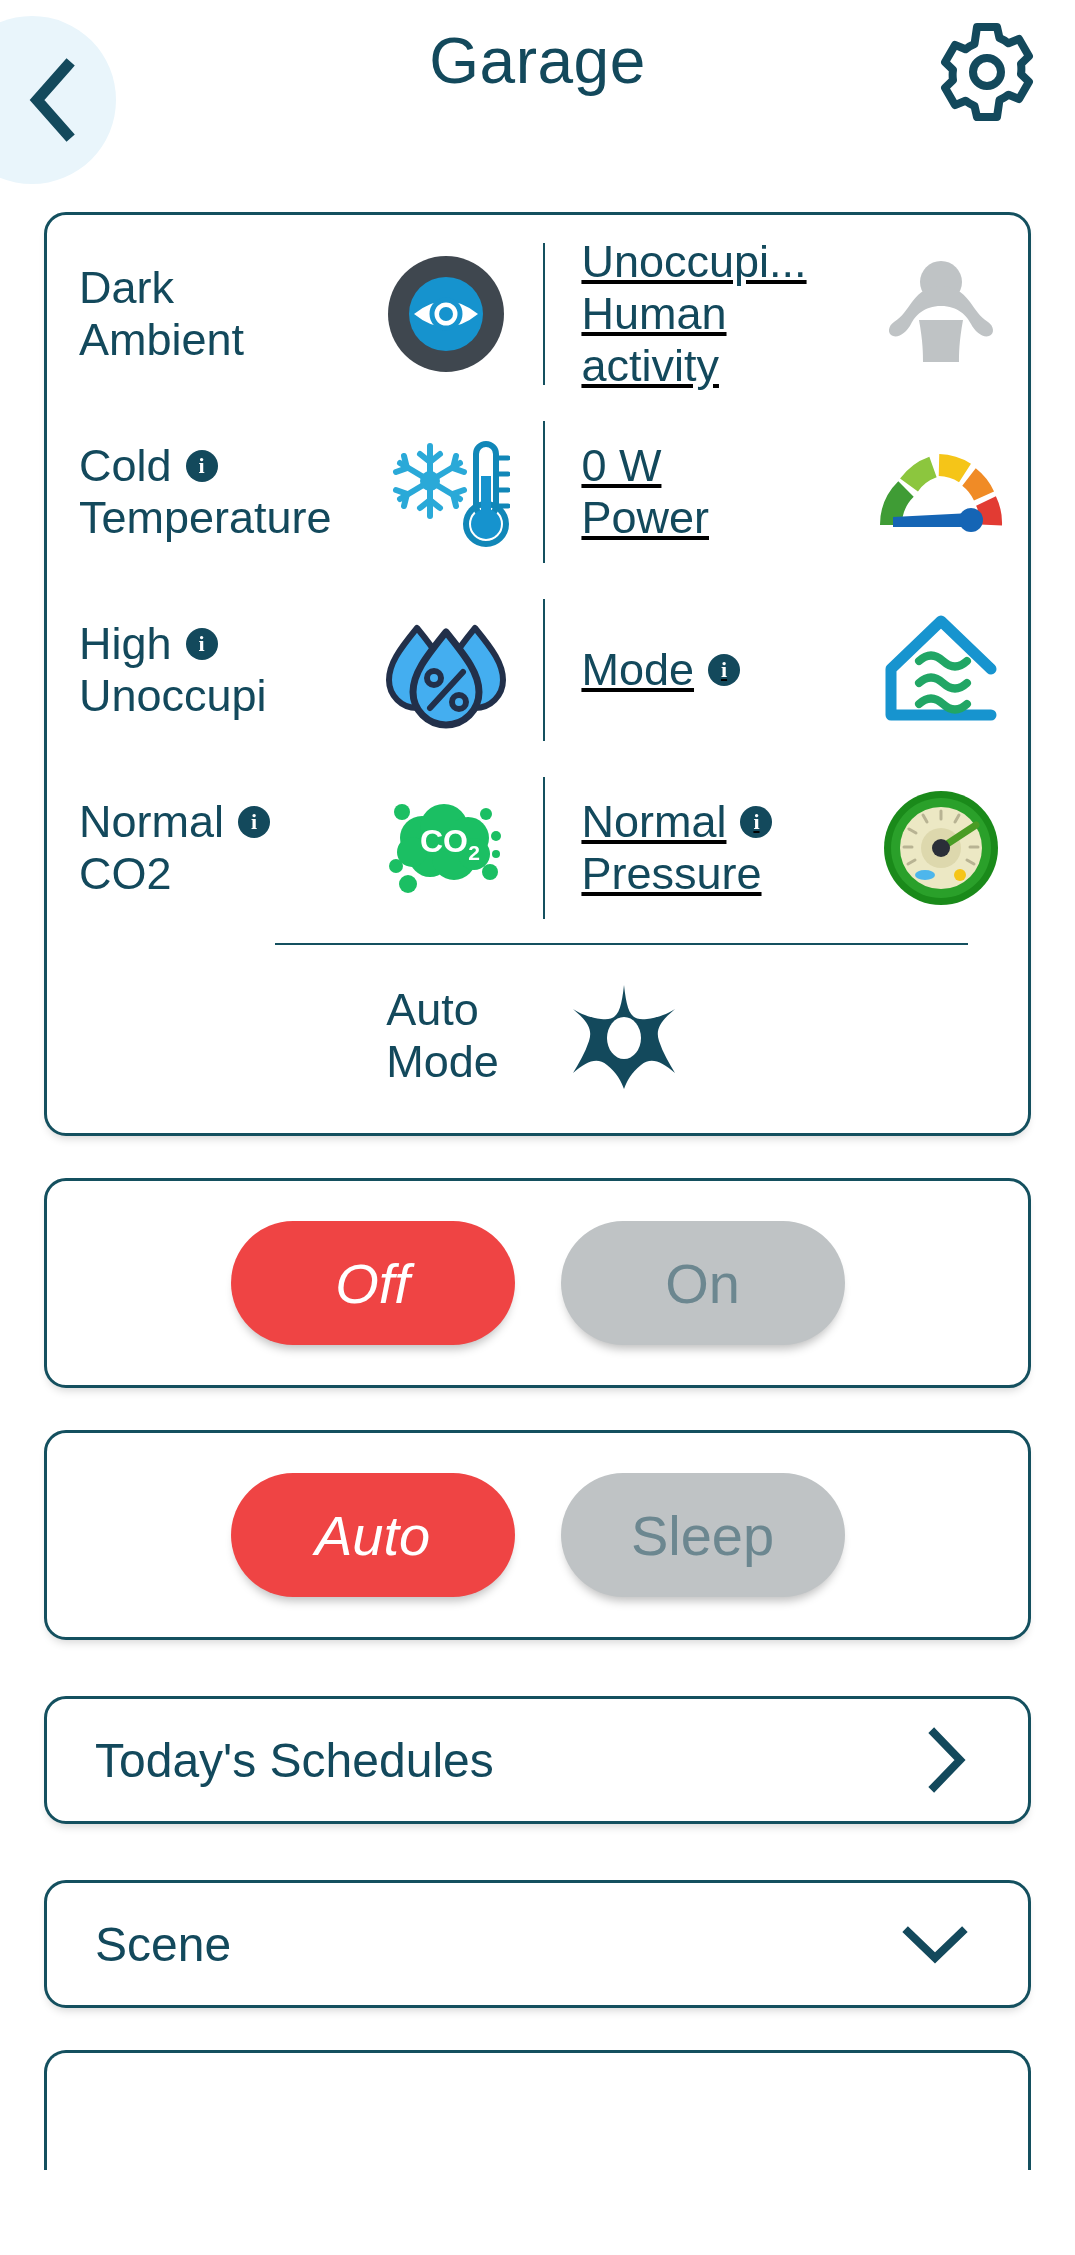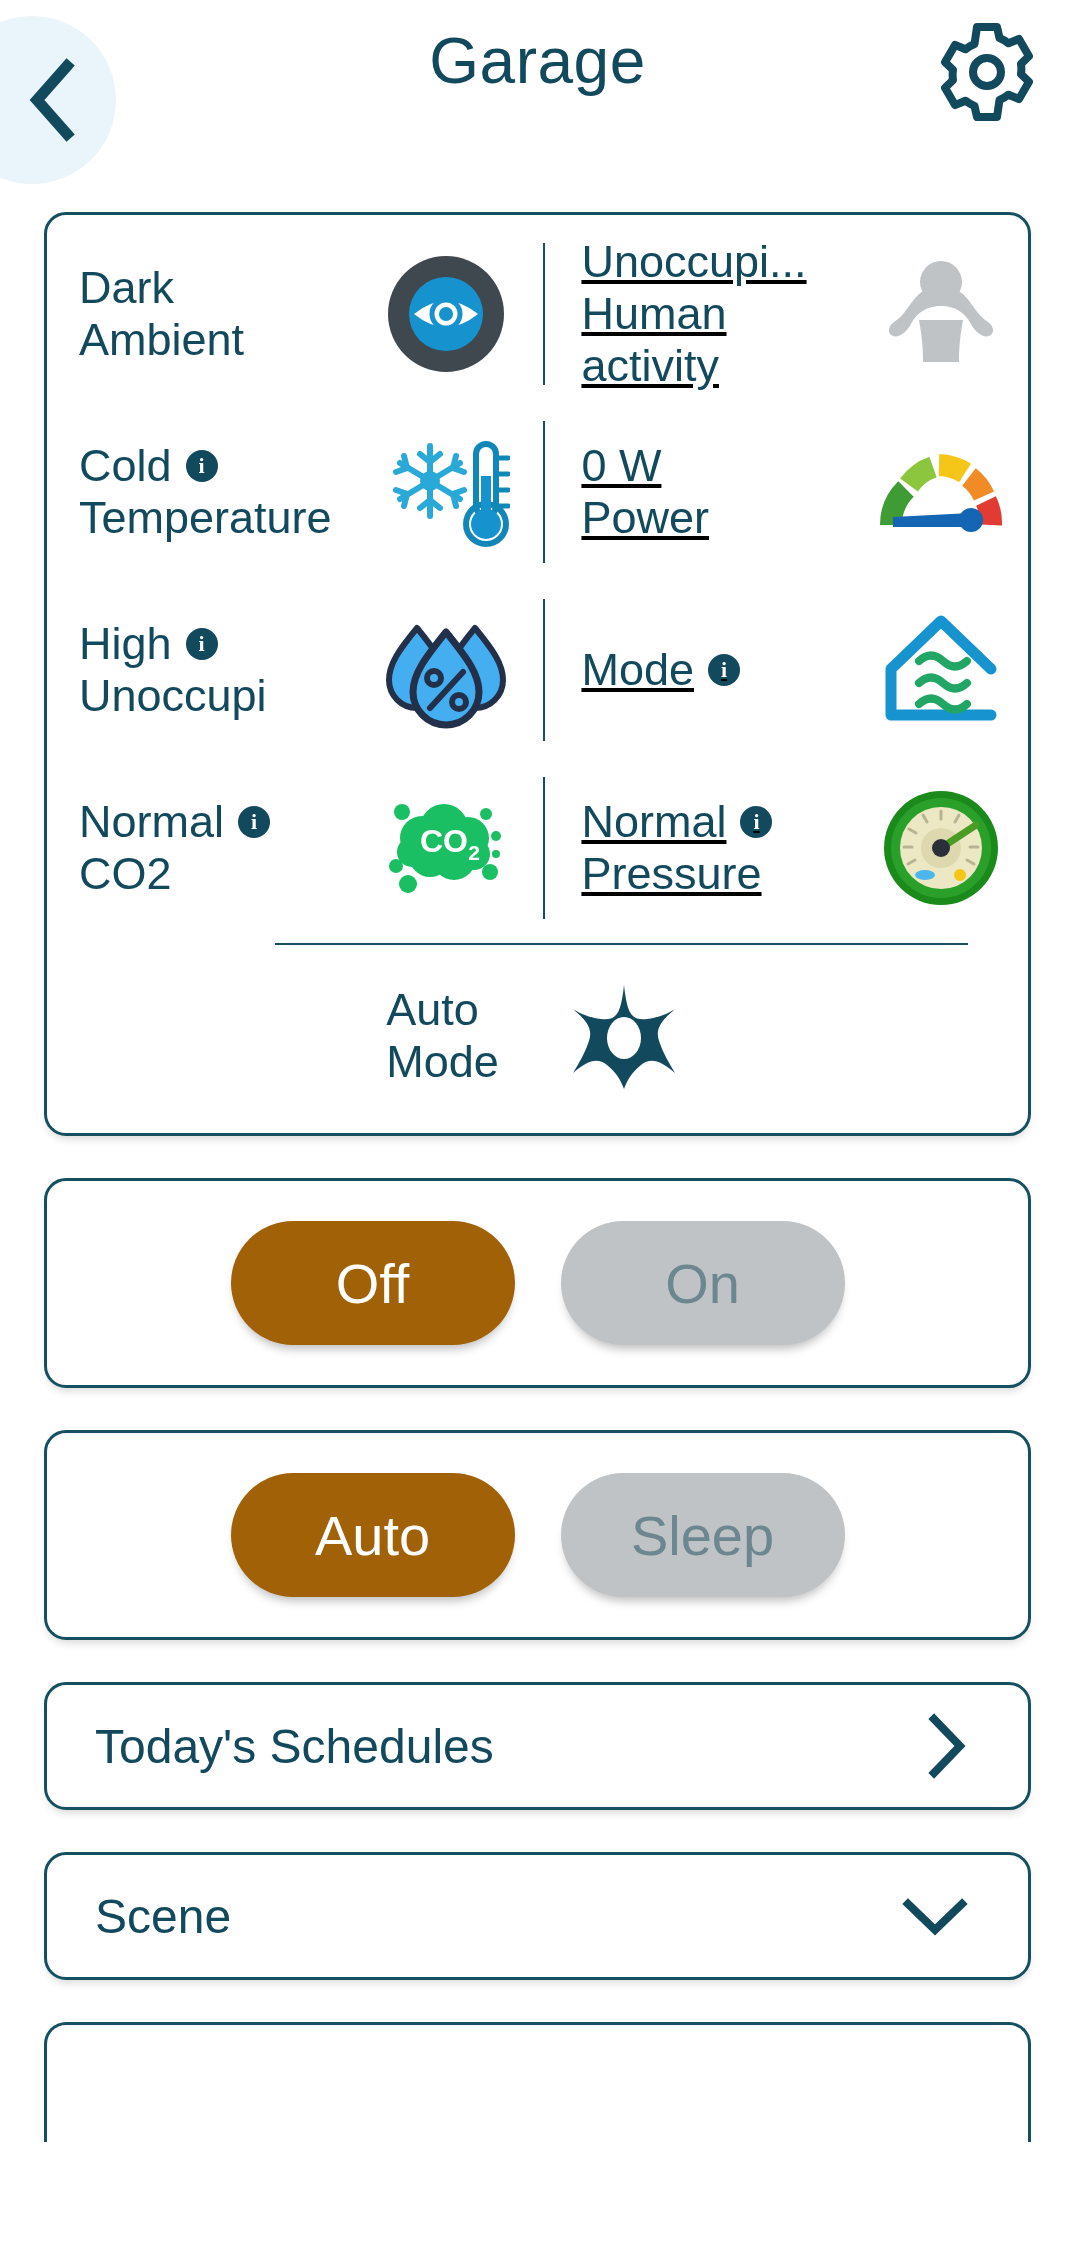--- a/index.html
+++ b/index.html
@@ -163,26 +163,26 @@
     border-radius: 62px;
     border: none;
     display: flex;
     align-items: center;
     justify-content: center;
     font-size: 56px;
     font-family: "Liberation Sans", sans-serif;
     cursor: pointer;
     box-shadow: 0 8px 10px -4px rgba(0,0,0,.25);
   }
-  .seg-btn.active { background: #a16207; color: #ffffff; }
+  .seg-btn.active { background: #ef4444; color: #ffffff; font-style: italic; }
   .seg-btn.inactive { background: #bfc3c5; color: #6c8790; }
 
   
   .row-card {
-    margin-top: 42px;
+    margin-top: 56px;
     height: 128px;
     display: flex;
     align-items: center;
     justify-content: space-between;
     padding: 0 60px 0 48px;
     cursor: pointer;
   }
   .row-label { font-size: 48px; color: #13495c; }
   .row-chevron { display: flex; align-items: center; justify-content: center; }
 

